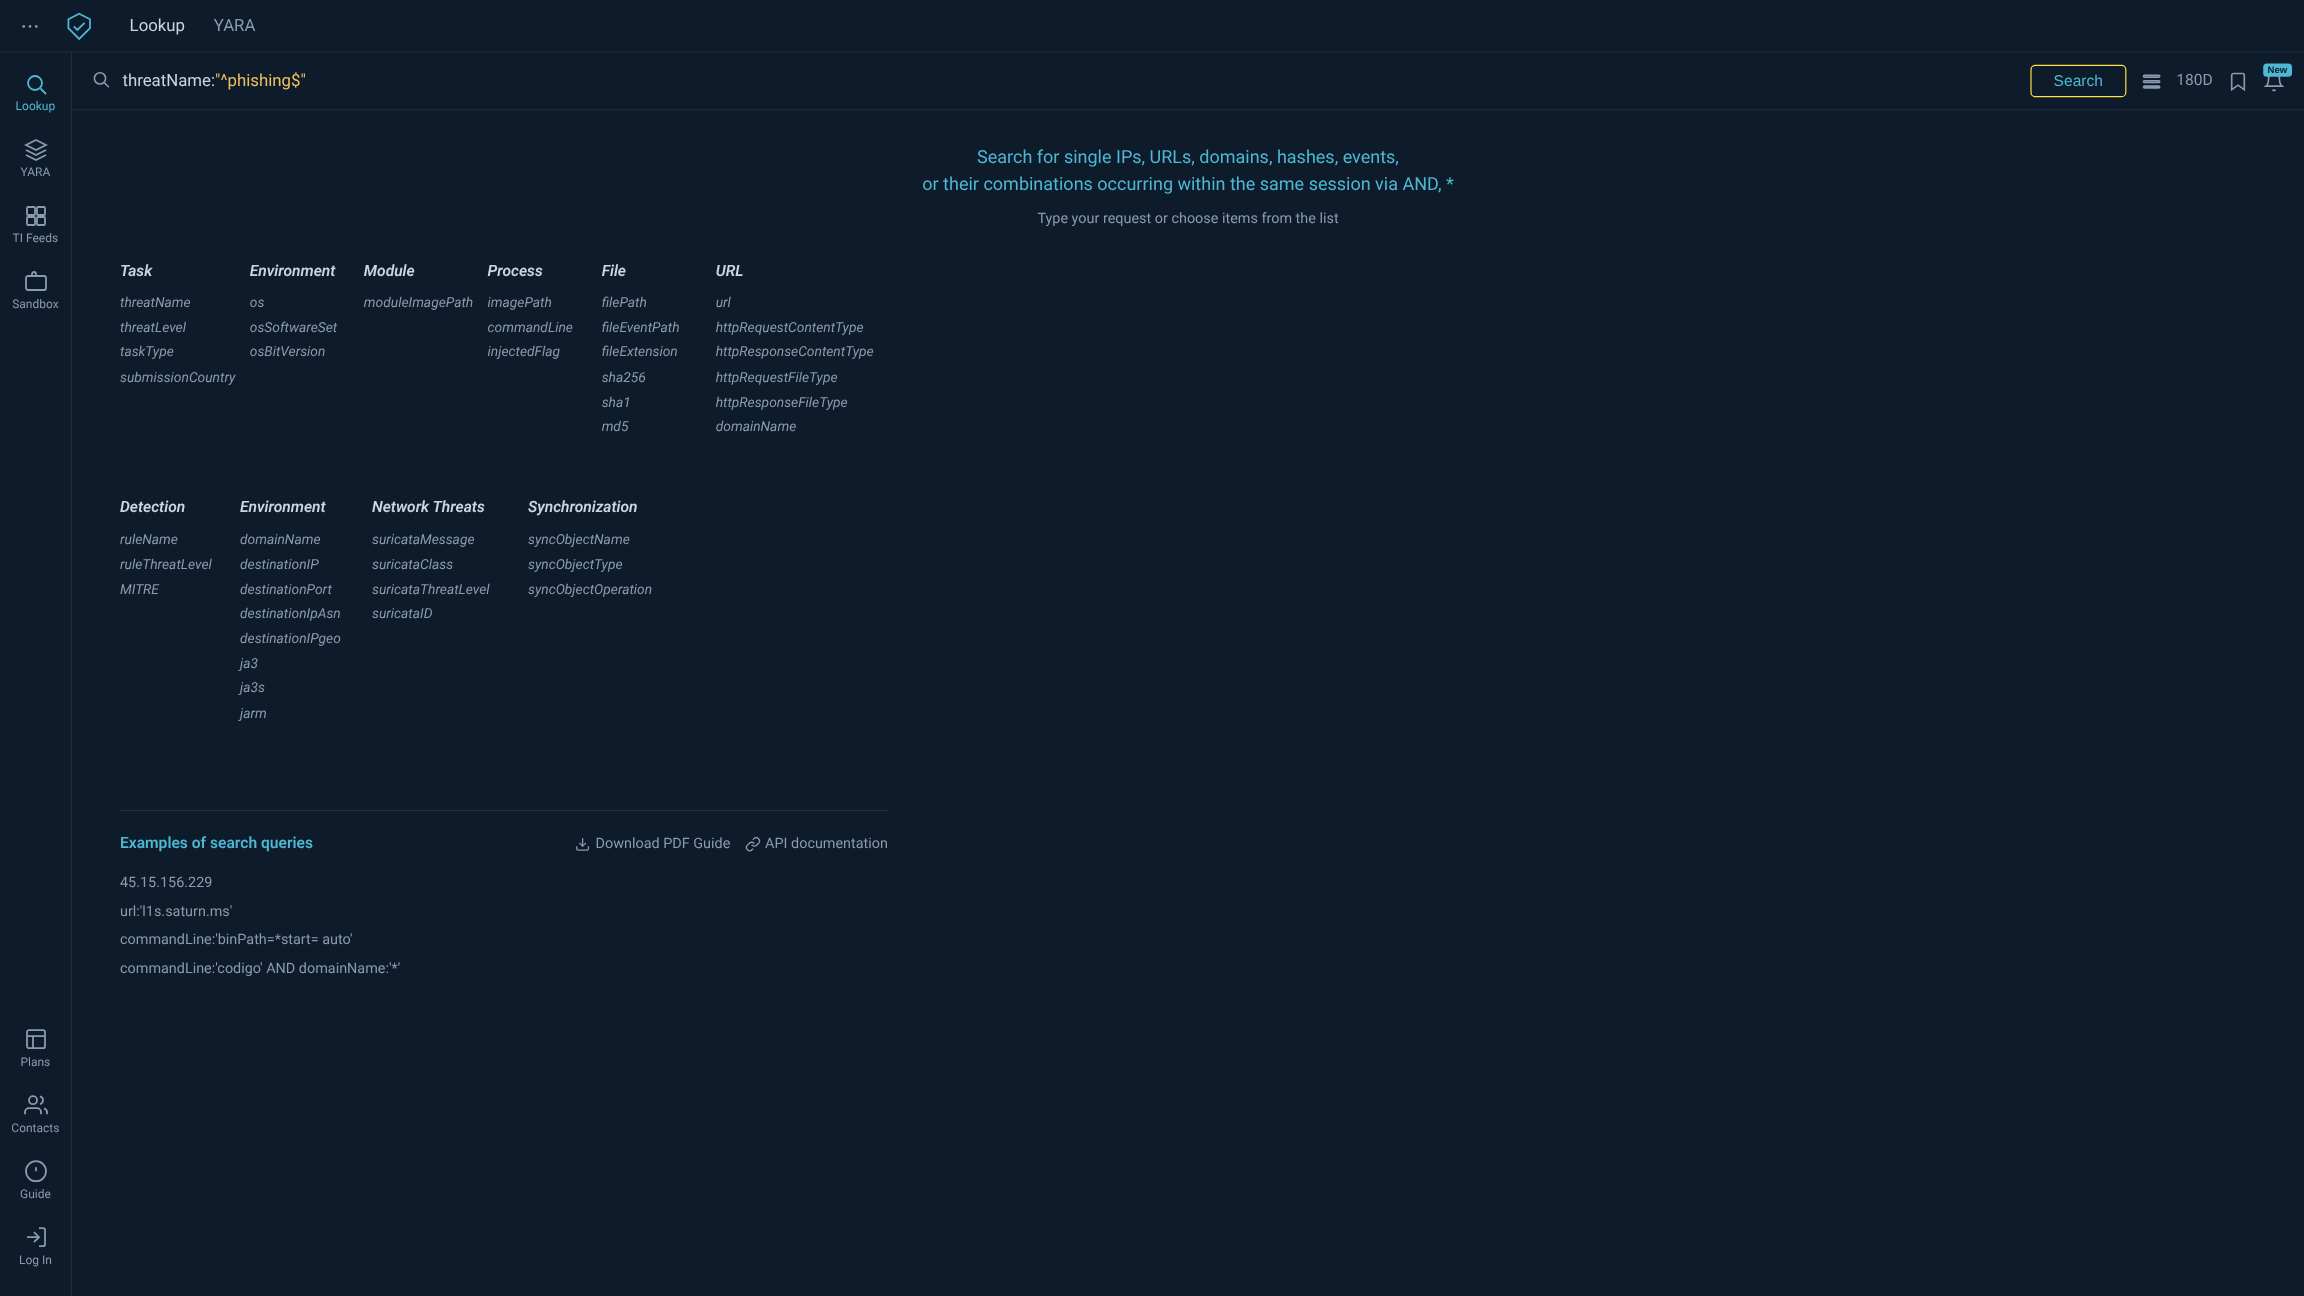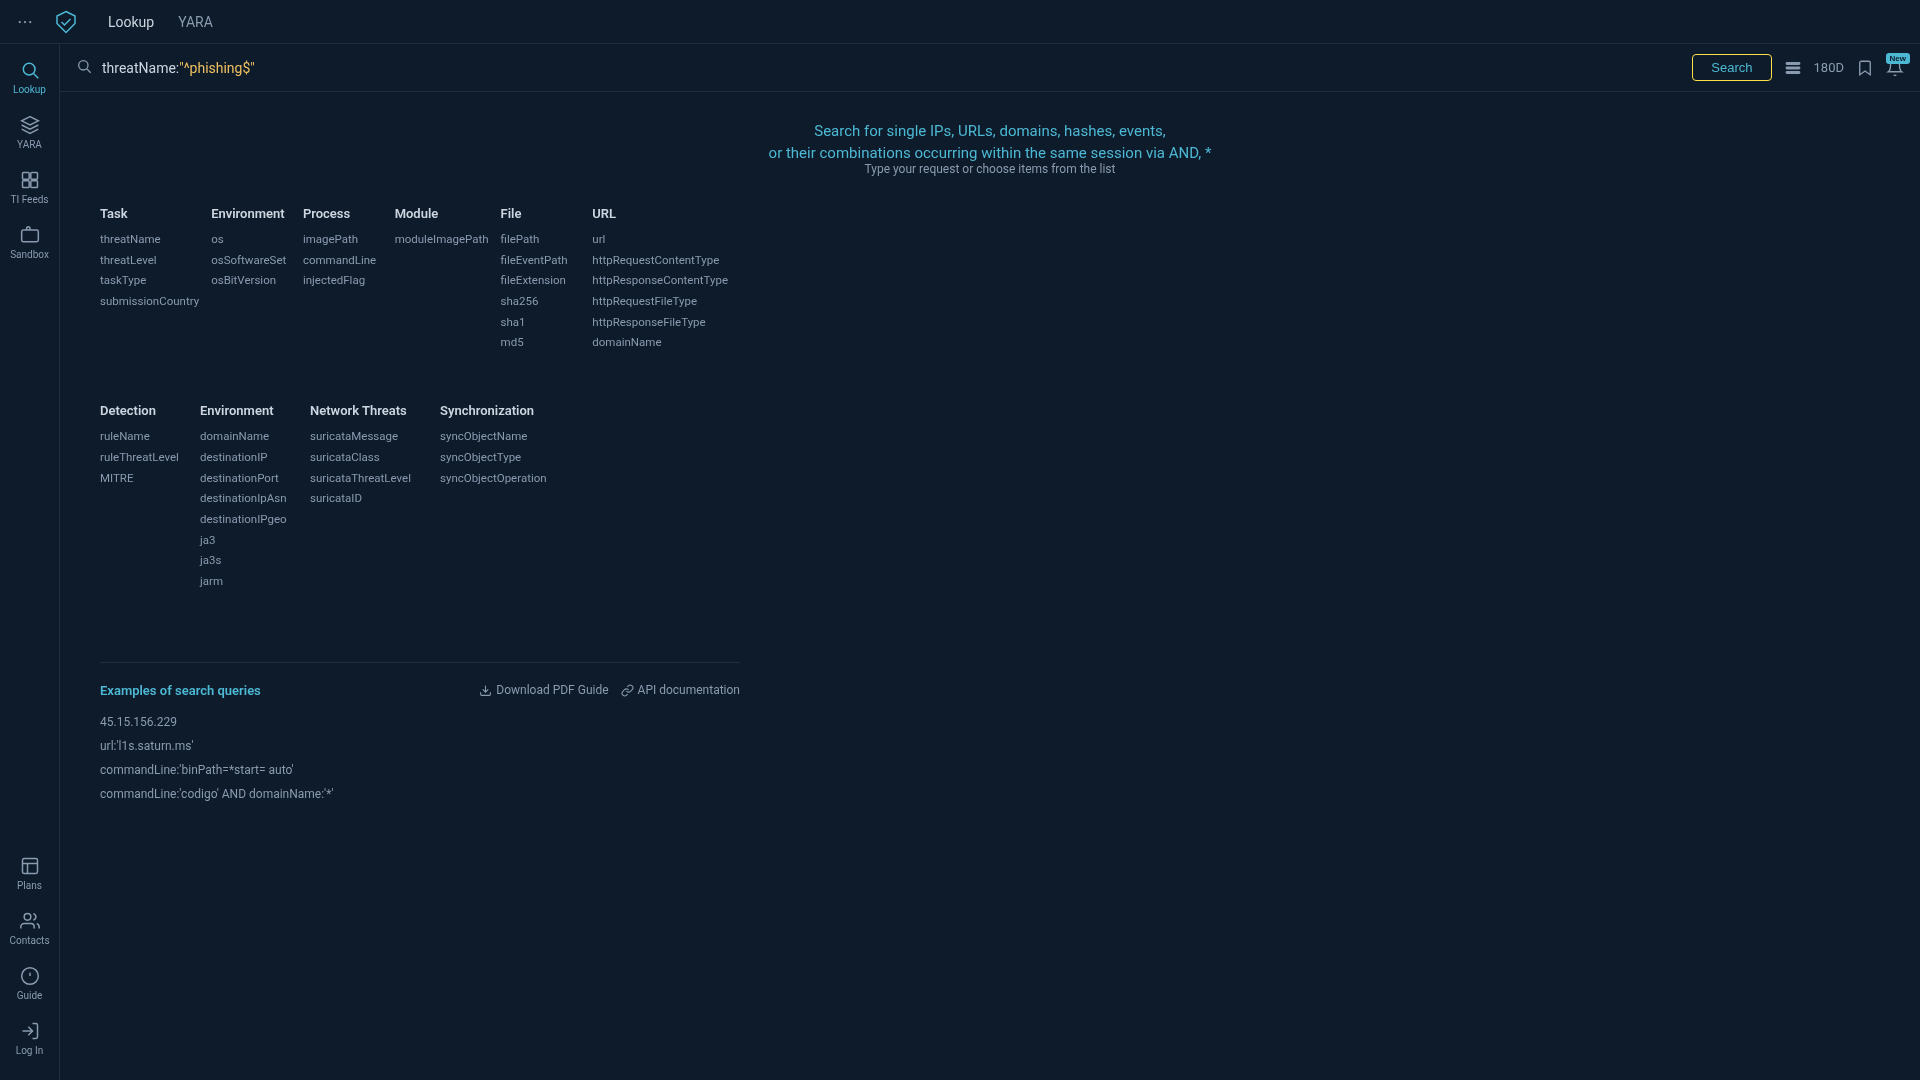--- a/index.html
+++ b/index.html
@@ -179,21 +179,21 @@
       margin-bottom: 30px;
     }
     .hero-text .line1 {
       color: #4db8d4;
       font-size: 15px;
       margin-bottom: 4px;
     }
     .hero-text .line2 {
       color: #4db8d4;
       font-size: 15px;
-      margin-bottom: 0;
+      margin-bottom: 13px;
     }
     .hero-text .line3 {
       color: #8a9bb0;
       font-size: 12px;
     }
 
     
     .fields-section {
       width: 100%;
       max-width: 640px;
@@ -202,20 +202,21 @@
 
     .fields-grid {
       display: grid;
       grid-template-columns: repeat(6, 1fr);
       gap: 0;
       margin-bottom: 30px;
     }
 
     .field-group {
       padding: 0 12px 20px 0;
+      font-style: italic;
     }
 
     .field-group-title {
       color: #cdd6e0;
       font-size: 13px;
       font-weight: 600;
       margin-bottom: 8px;
     }
 
     .field-item {
@@ -437,29 +438,29 @@
           </div>
 
           <div class="field-group">
             <div class="field-group-title">Environment</div>
             <div class="field-item">os</div>
             <div class="field-item">osSoftwareSet</div>
             <div class="field-item">osBitVersion</div>
           </div>
 
           <div class="field-group">
+            <div class="field-group-title">Module</div>
+            <div class="field-item">moduleImagePath</div>
+          </div>
+
+          <div class="field-group">
             <div class="field-group-title">Process</div>
             <div class="field-item">imagePath</div>
             <div class="field-item">commandLine</div>
             <div class="field-item">injectedFlag</div>
-          </div>
-
-          <div class="field-group">
-            <div class="field-group-title">Module</div>
-            <div class="field-item">moduleImagePath</div>
           </div>
 
           <div class="field-group">
             <div class="field-group-title">File</div>
             <div class="field-item">filePath</div>
             <div class="field-item">fileEventPath</div>
             <div class="field-item">fileExtension</div>
             <div class="field-item">sha256</div>
             <div class="field-item">sha1</div>
             <div class="field-item">md5</div>

